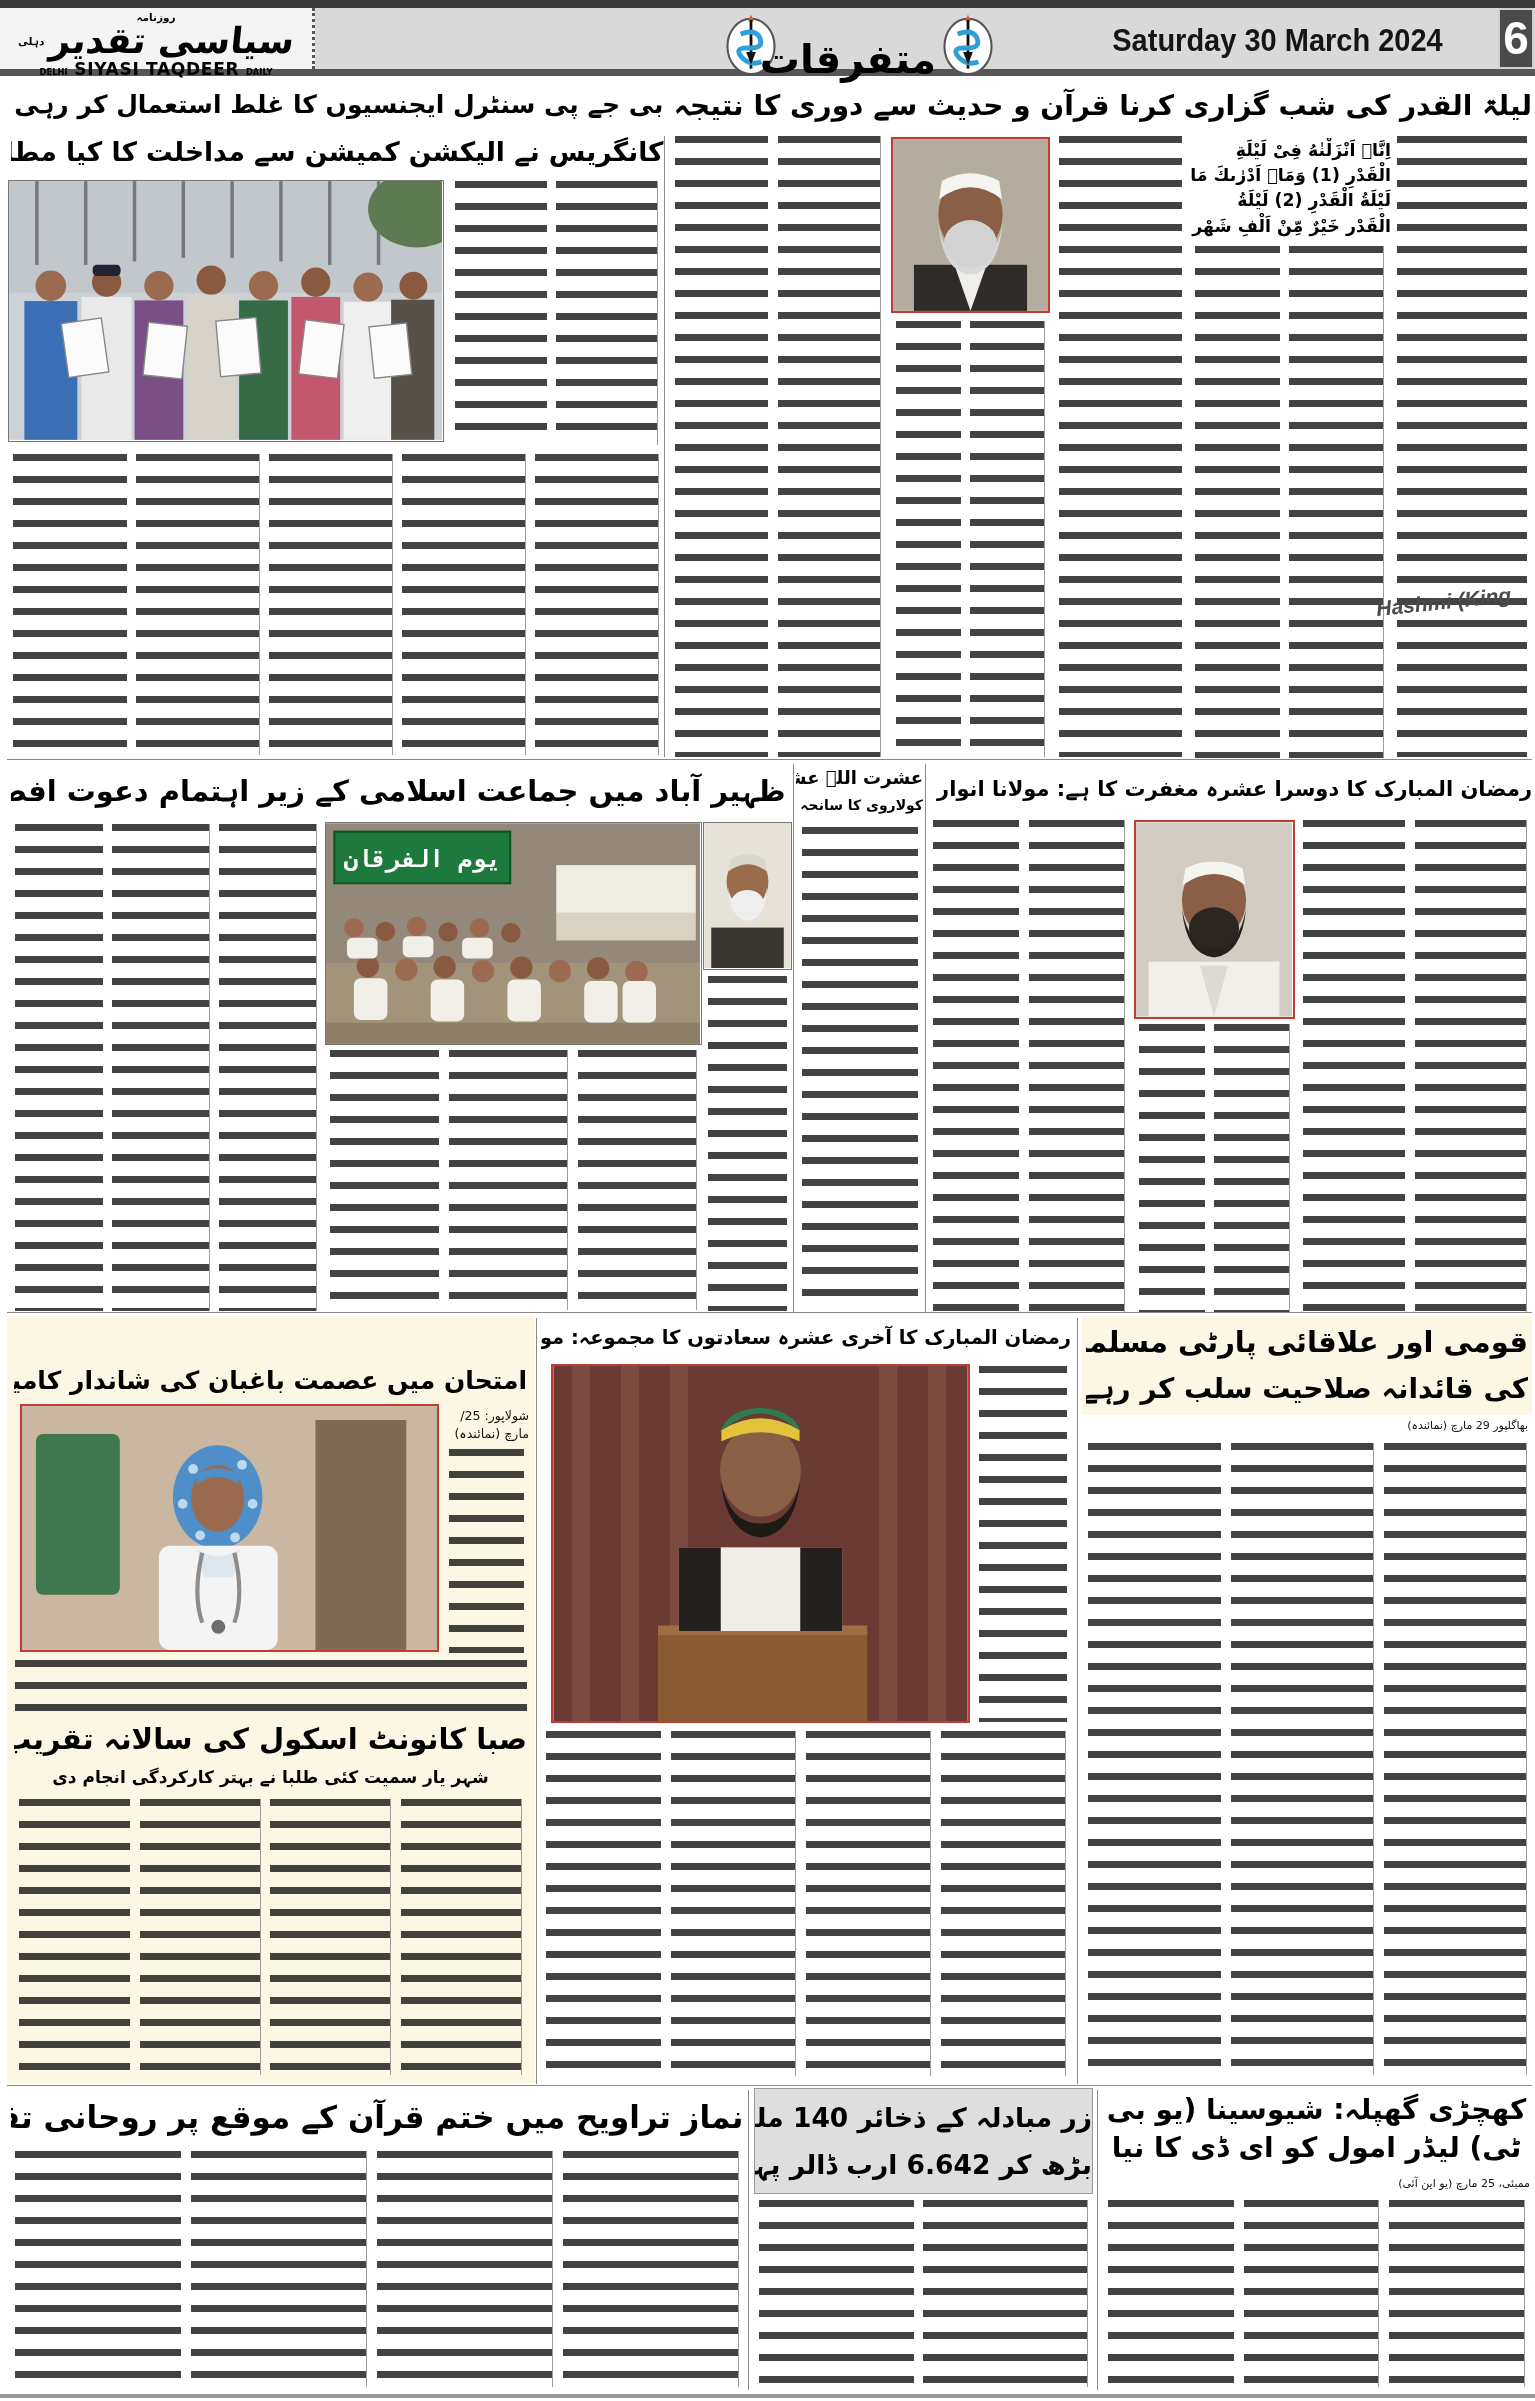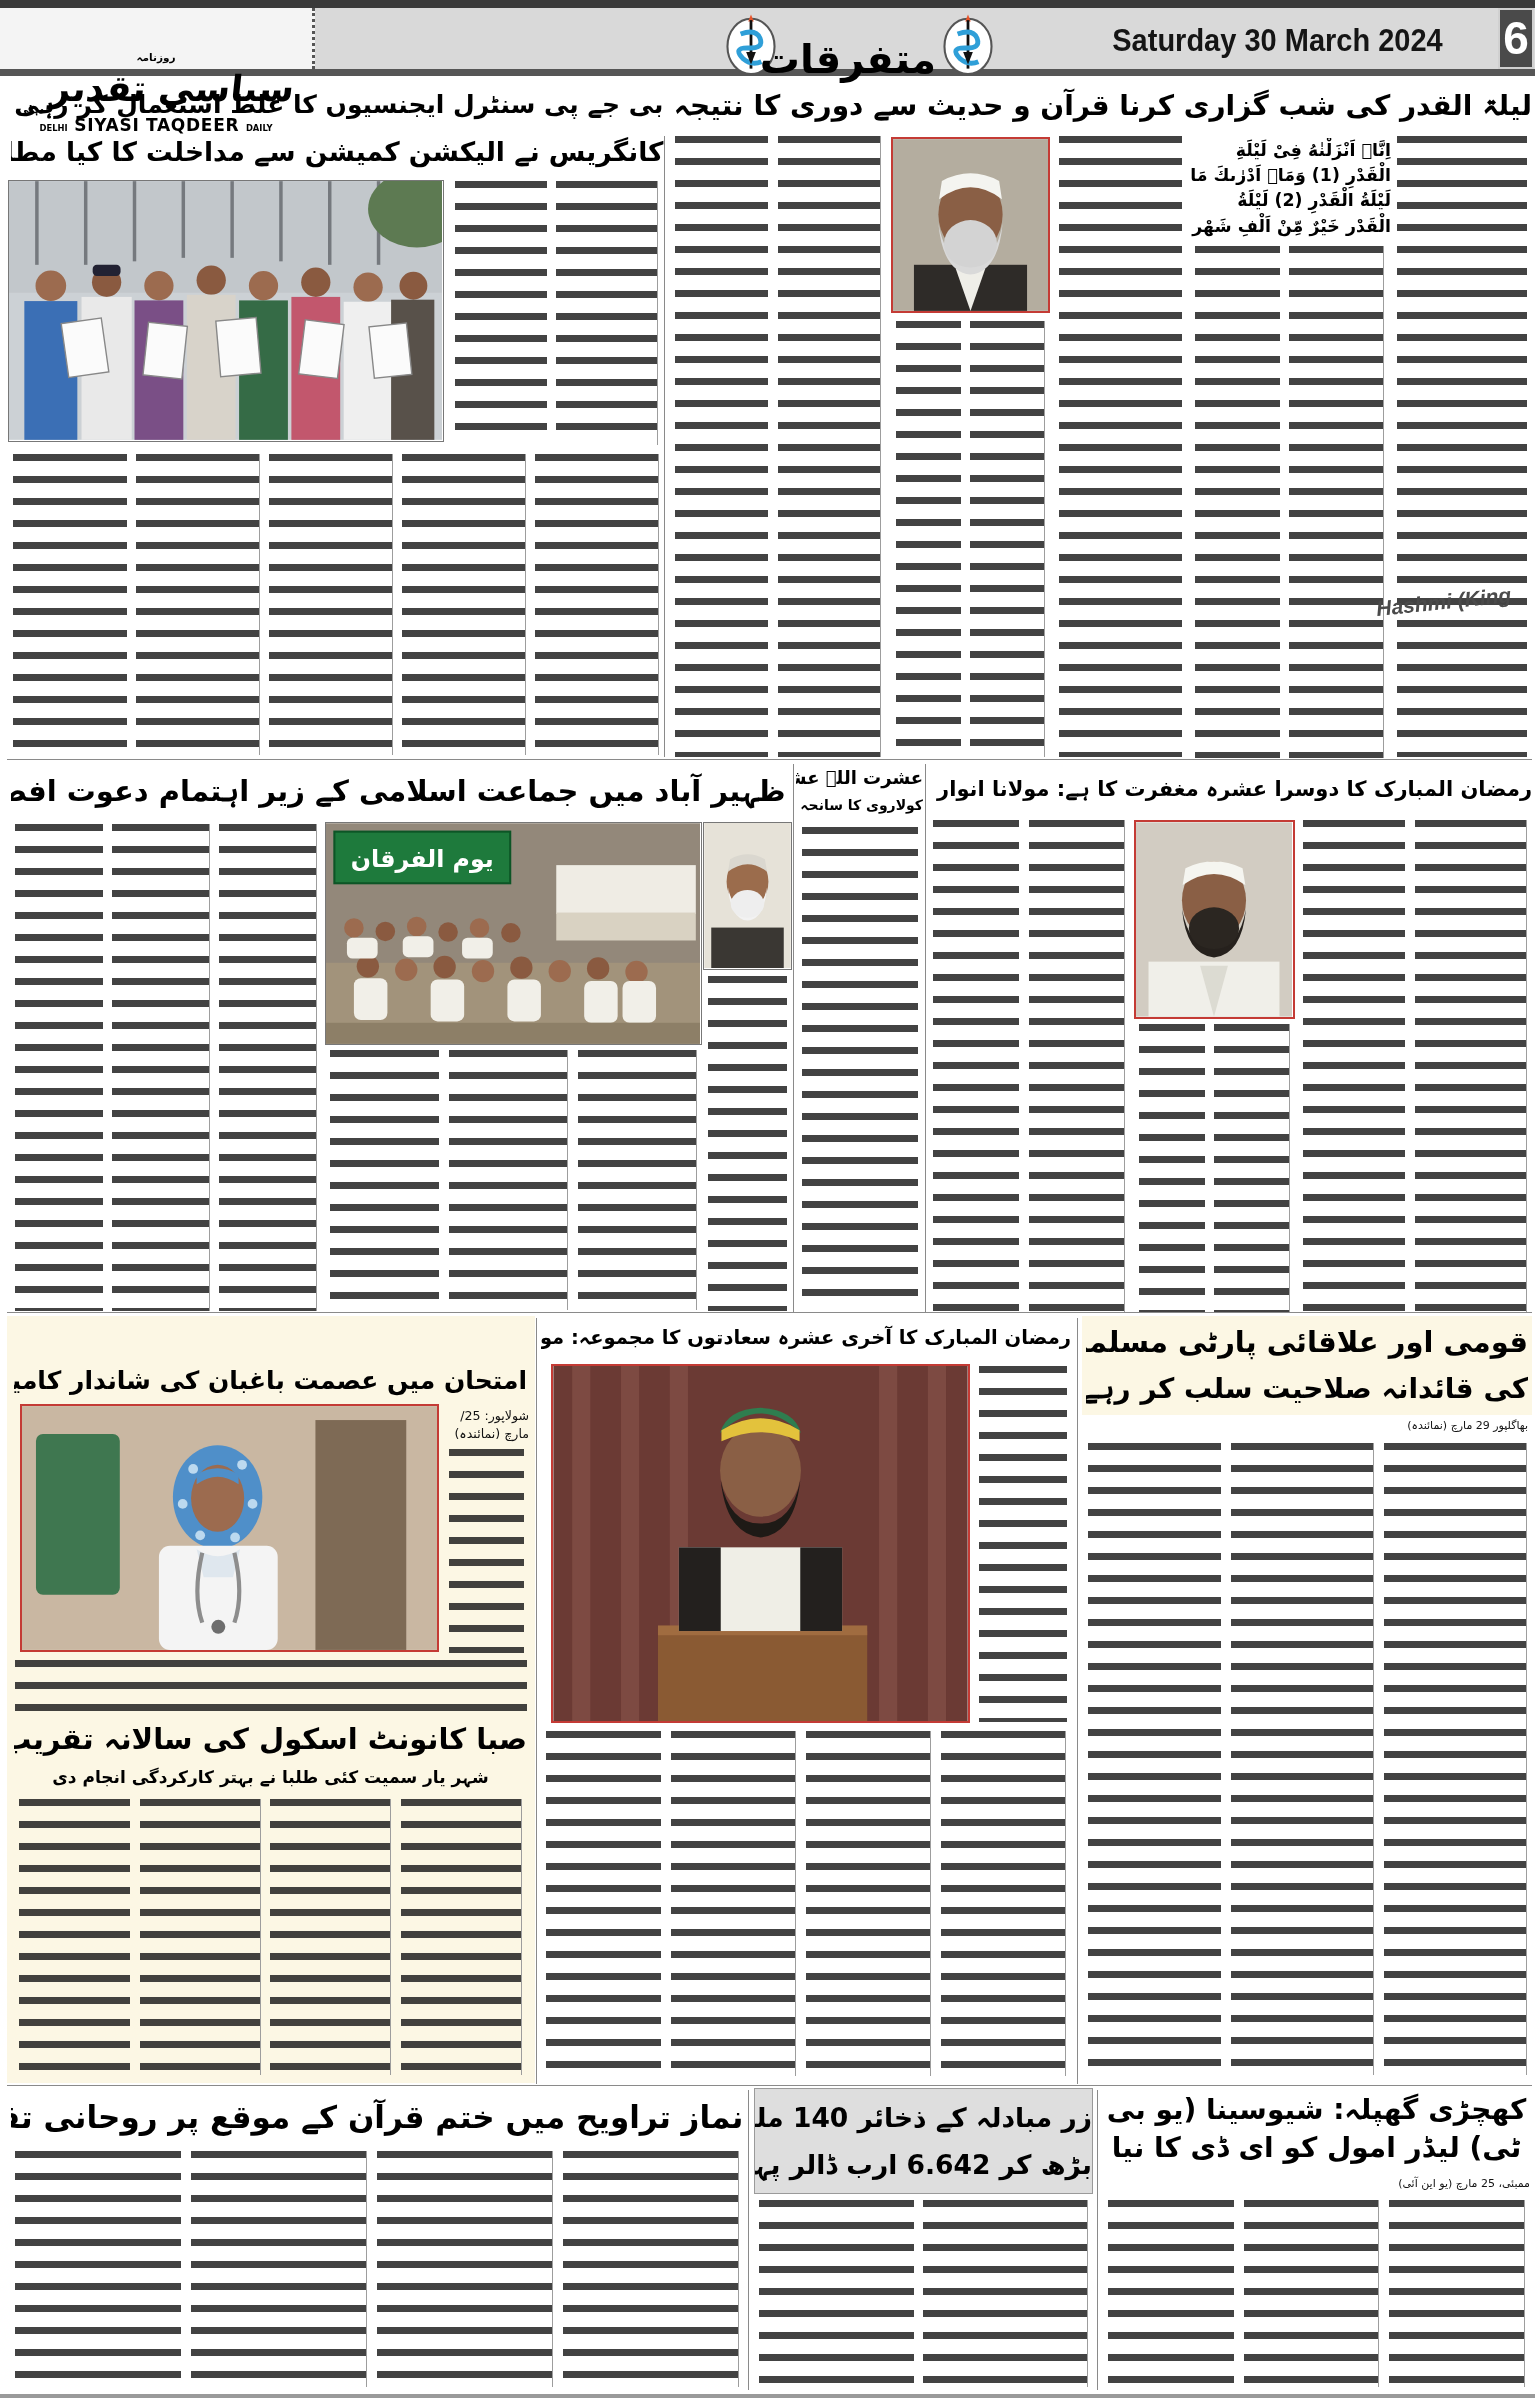--- a/index.html
+++ b/index.html
@@ -4,21 +4,21 @@
 <style>
   html,body{margin:0;padding:0;background:#e9e9e9;}
   .page{position:relative;width:1535px;height:2401px;background:#ffffff;
         font-family:"DejaVu Sans",sans-serif;overflow:hidden;}
   .abs{position:absolute;box-sizing:border-box;}
   
   .topbar{background:#3a3a3a;}
   .hdr{background:#d9d9d9;border-bottom:7px solid #565656;}
   .mast{background:#f4f4f4;border-right:3.5px dotted #555;}
   .mast-urdu{font-weight:bold;font-size:36px;direction:rtl;line-height:1;transform:skewX(-6deg);}
-  .mast-small{font-size:10.5px;font-weight:bold;margin-top:40px;}
+  .mast-small{font-size:10.5px;font-weight:bold;}
   .mast-eng{font-size:17px;font-weight:bold;letter-spacing:0.7px;}
   .mast-eng .tiny{font-size:8.4px;letter-spacing:0;}
   .section-title{font-size:40px;font-weight:bold;direction:rtl;line-height:63px;text-align:center;}
   .date{font-size:29px;font-weight:bold;color:#151515;line-height:63px;text-align:center;
         font-family:"Liberation Sans",sans-serif;transform:scaleY(1.05);}
   .pageno{background:#4a4a4a;border:2.8px solid #d0d0d0;color:#fff;font-size:46px;font-weight:bold;
         text-align:center;line-height:56px;font-family:"Liberation Sans",sans-serif;}
   
   .hl{font-weight:bold;color:#000;direction:rtl;text-align:center;white-space:nowrap;overflow:hidden;}
   .hl.wrap{white-space:normal;line-height:1.35;}
@@ -192,21 +192,21 @@
   <div class="abs hl" style="left:928px;top:768px;width:604px;height:43px;font-size:21px;line-height:43px;">رمضان المبارک کا دوسرا عشرہ مغفرت کا ہے: مولانا انوار الحق قاسمی</div>
 
   <div class="abs vr" style="left:793px;top:764px;height:548px;"></div>
   <div class="abs vr" style="left:925px;top:764px;height:548px;"></div>
 
   <div class="abs cols" style="left:10.5px;top:824px;width:311px;height:487px;">
     <div class="col tx"></div>
       <div class="col tx"></div>
       <div class="col tx"></div>
   </div>
-  <div class="abs photo pb-thin" style="left:325px;top:822px;width:377px;height:223px;">
+  <div class="abs photo pb-thin" style="left:325px;top:822px;width:377px;height:223px;font-family:Liberation Mono, monospace;">
     <svg width="374" height="221" viewBox="0 0 536 316">
       <rect width="536" height="316" fill="#93887a"></rect>
       <rect y="200" width="536" height="116" fill="#a2937b"></rect>
       <rect x="330" y="60" width="200" height="70" fill="#efece4"></rect>
       <rect x="330" y="128" width="200" height="40" fill="#d9d2c2"></rect>
       <rect x="12" y="12" width="252" height="74" fill="#1e7a3c" stroke="#0d5526" stroke-width="3"></rect>
       <text x="138" y="62" text-anchor="middle" font-size="34" font-weight="bold" fill="#ffffff" direction="rtl">یوم الفرقان</text>
       <g>
         <circle cx="40" cy="150" r="14" fill="#9c6b4f"></circle>
           <circle cx="85" cy="155" r="14" fill="#8a5a40"></circle>

